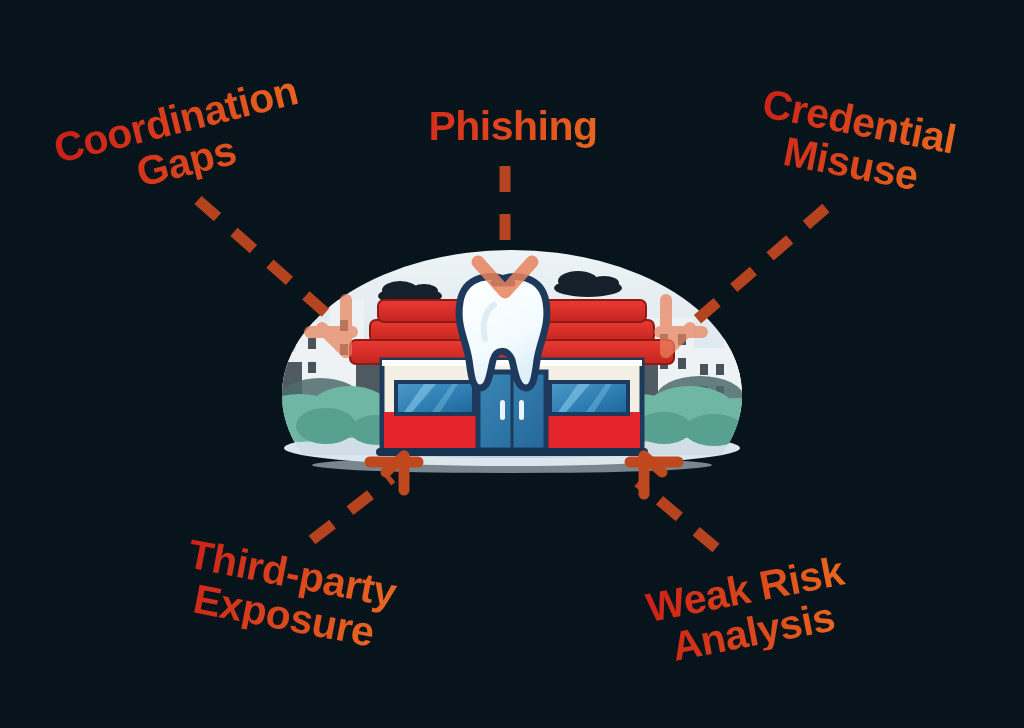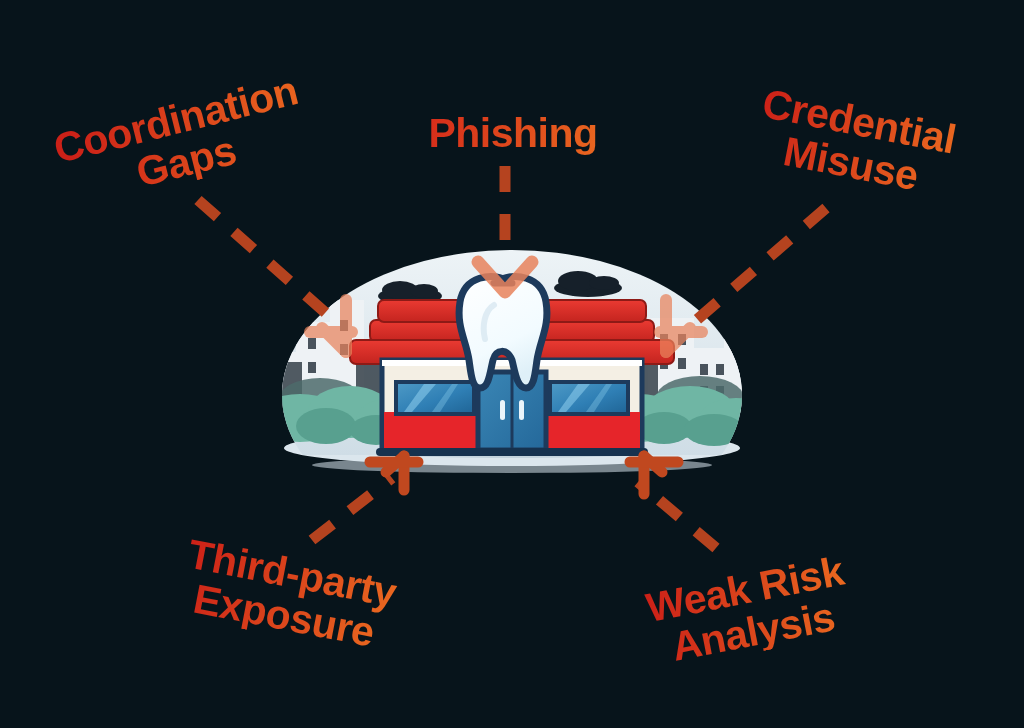--- a/index.html
+++ b/index.html
@@ -30,21 +30,21 @@
     -webkit-text-fill-color: transparent;
     text-align: center;
   }
   .lbl-coordination {
     left: 56px;  top: 98px;  width: 250px;
     font-size: 41px;
     transform: rotate(-14deg);
     background-image: linear-gradient(100deg, #cc2118 8%, #e8621f 92%);
   }
   .lbl-phishing {
-    left: 398px; top: 112px;  width: 230px;
+    left: 398px; top: 105px;  width: 230px;
     font-size: 41px;
     background-image: linear-gradient(100deg, #d4291a 8%, #ea6a20 92%);
   }
   .lbl-credential {
     left: 740px; top: 100px; width: 230px;
     font-size: 41px;
     transform: rotate(11deg);
     background-image: linear-gradient(100deg, #cc2118 8%, #ea6a20 92%);
   }
   .lbl-thirdparty {

